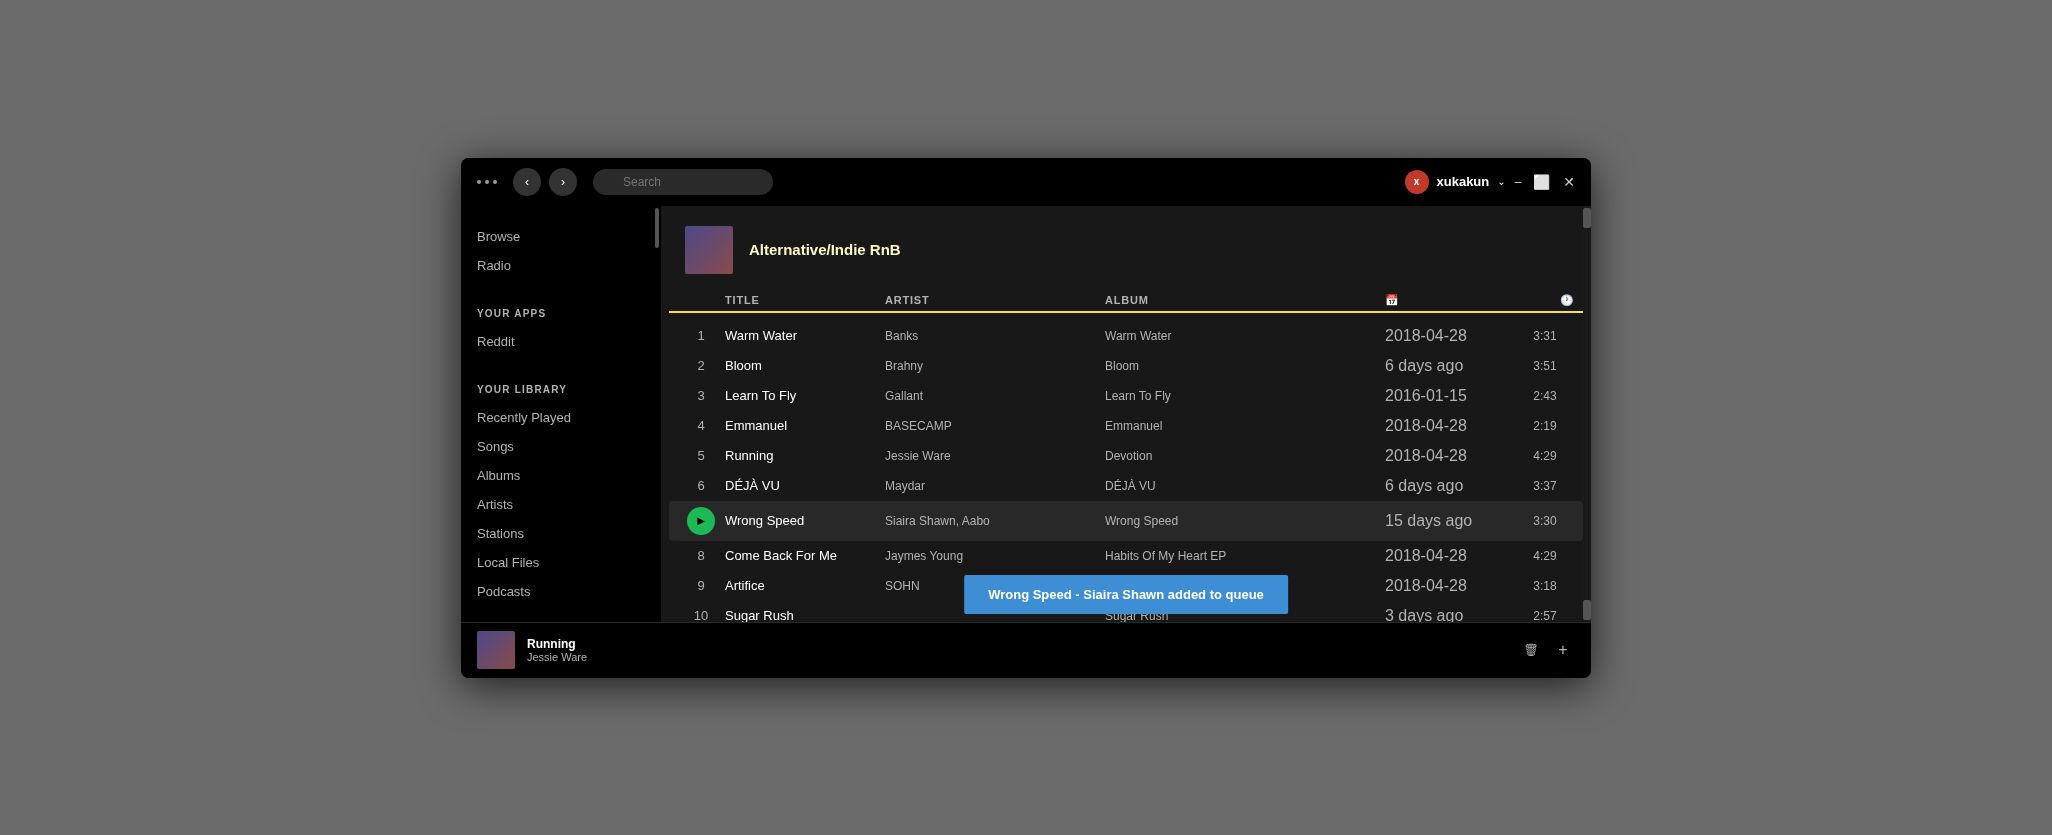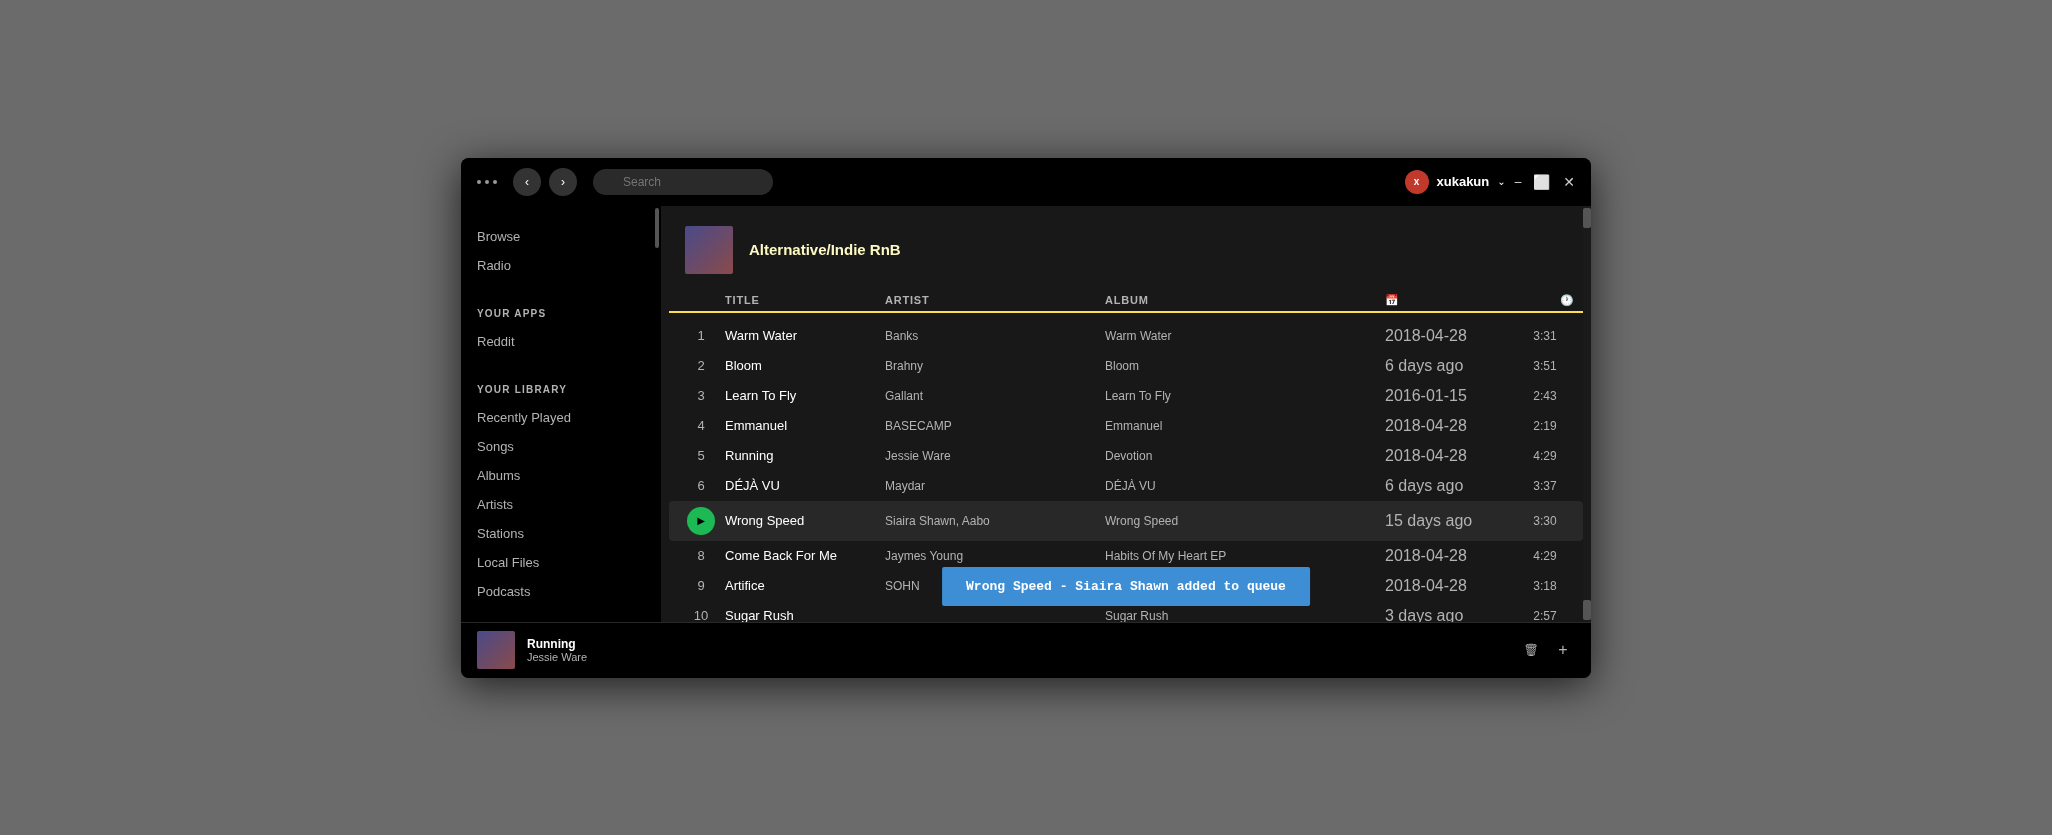--- a/index.html
+++ b/index.html
@@ -282,32 +282,31 @@
       color: #b3b3b3;
       font-size: 16px;
     }
     .track-duration {
       color: #b3b3b3;
       font-size: 12px;
       text-align: center;
     }
     .toast-notification {
       position: absolute;
-      bottom: 16px;
+      bottom: 8px;
       left: 50%;
       transform: translateX(-50%);
       background: #3d8ed4;
       color: #fff;
       padding: 12px 24px;
       font-size: 13px;
       font-weight: 600;
       border-radius: 2px;
       white-space: nowrap;
       z-index: 100;
-      font-family: Liberation Mono, monospace;
     }
     .now-playing-bar {
       height: 56px;
       background: #000;
       display: flex;
       align-items: center;
       padding: 0 16px;
       gap: 12px;
       flex-shrink: 0;
       border-top: 1px solid #282828;

